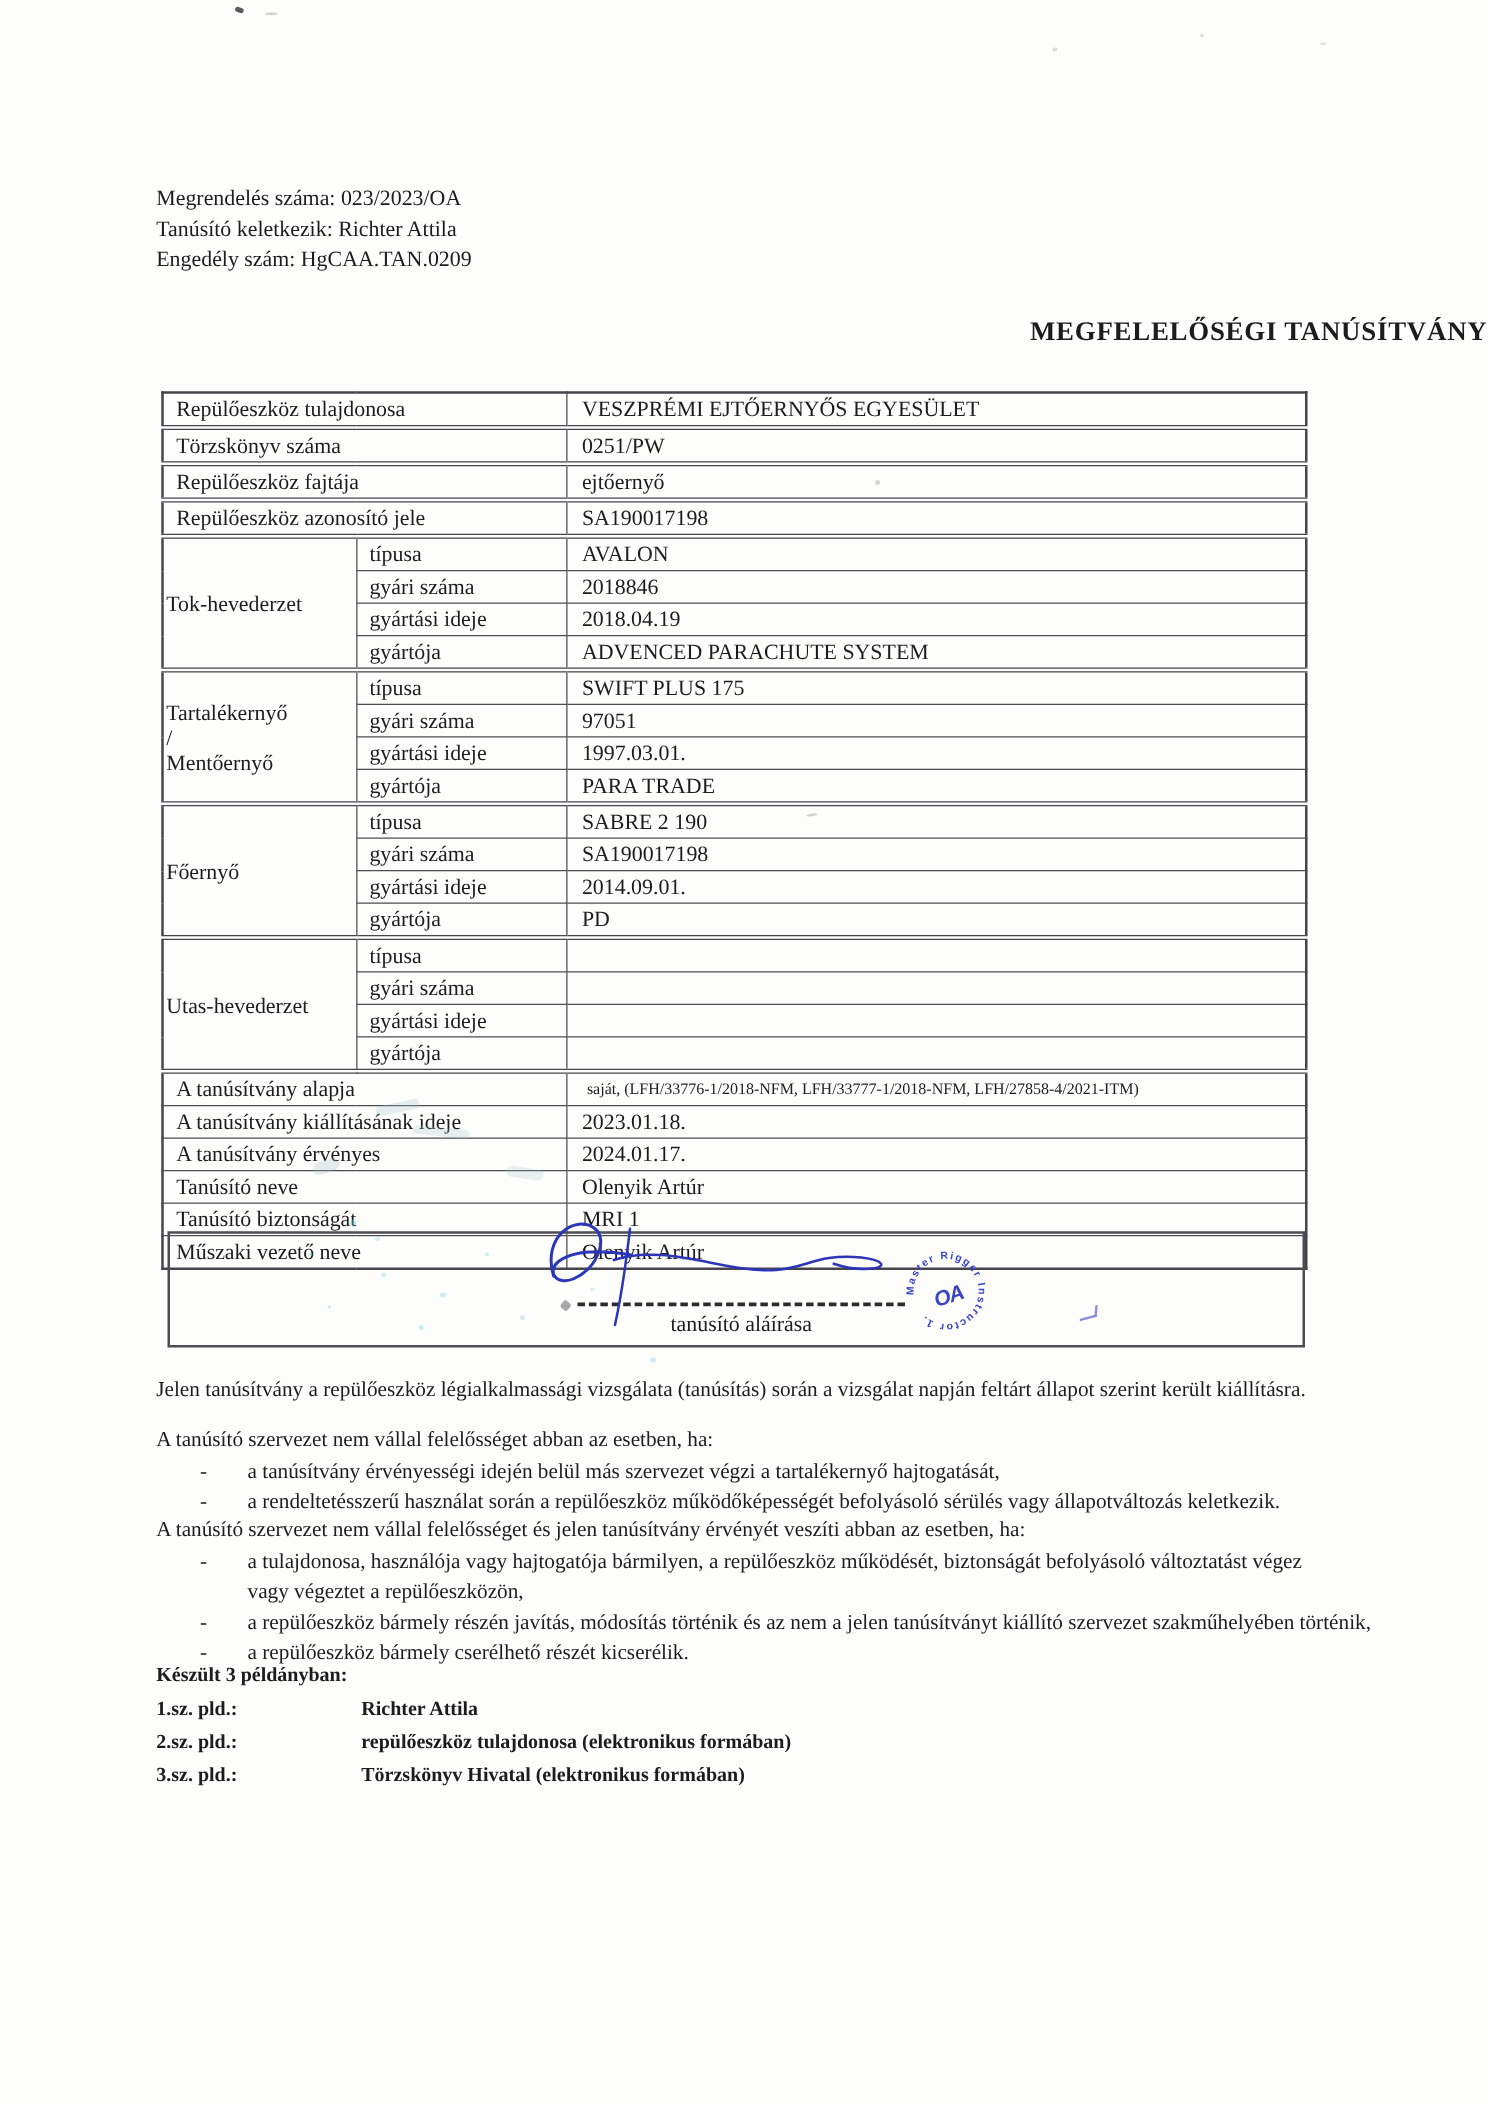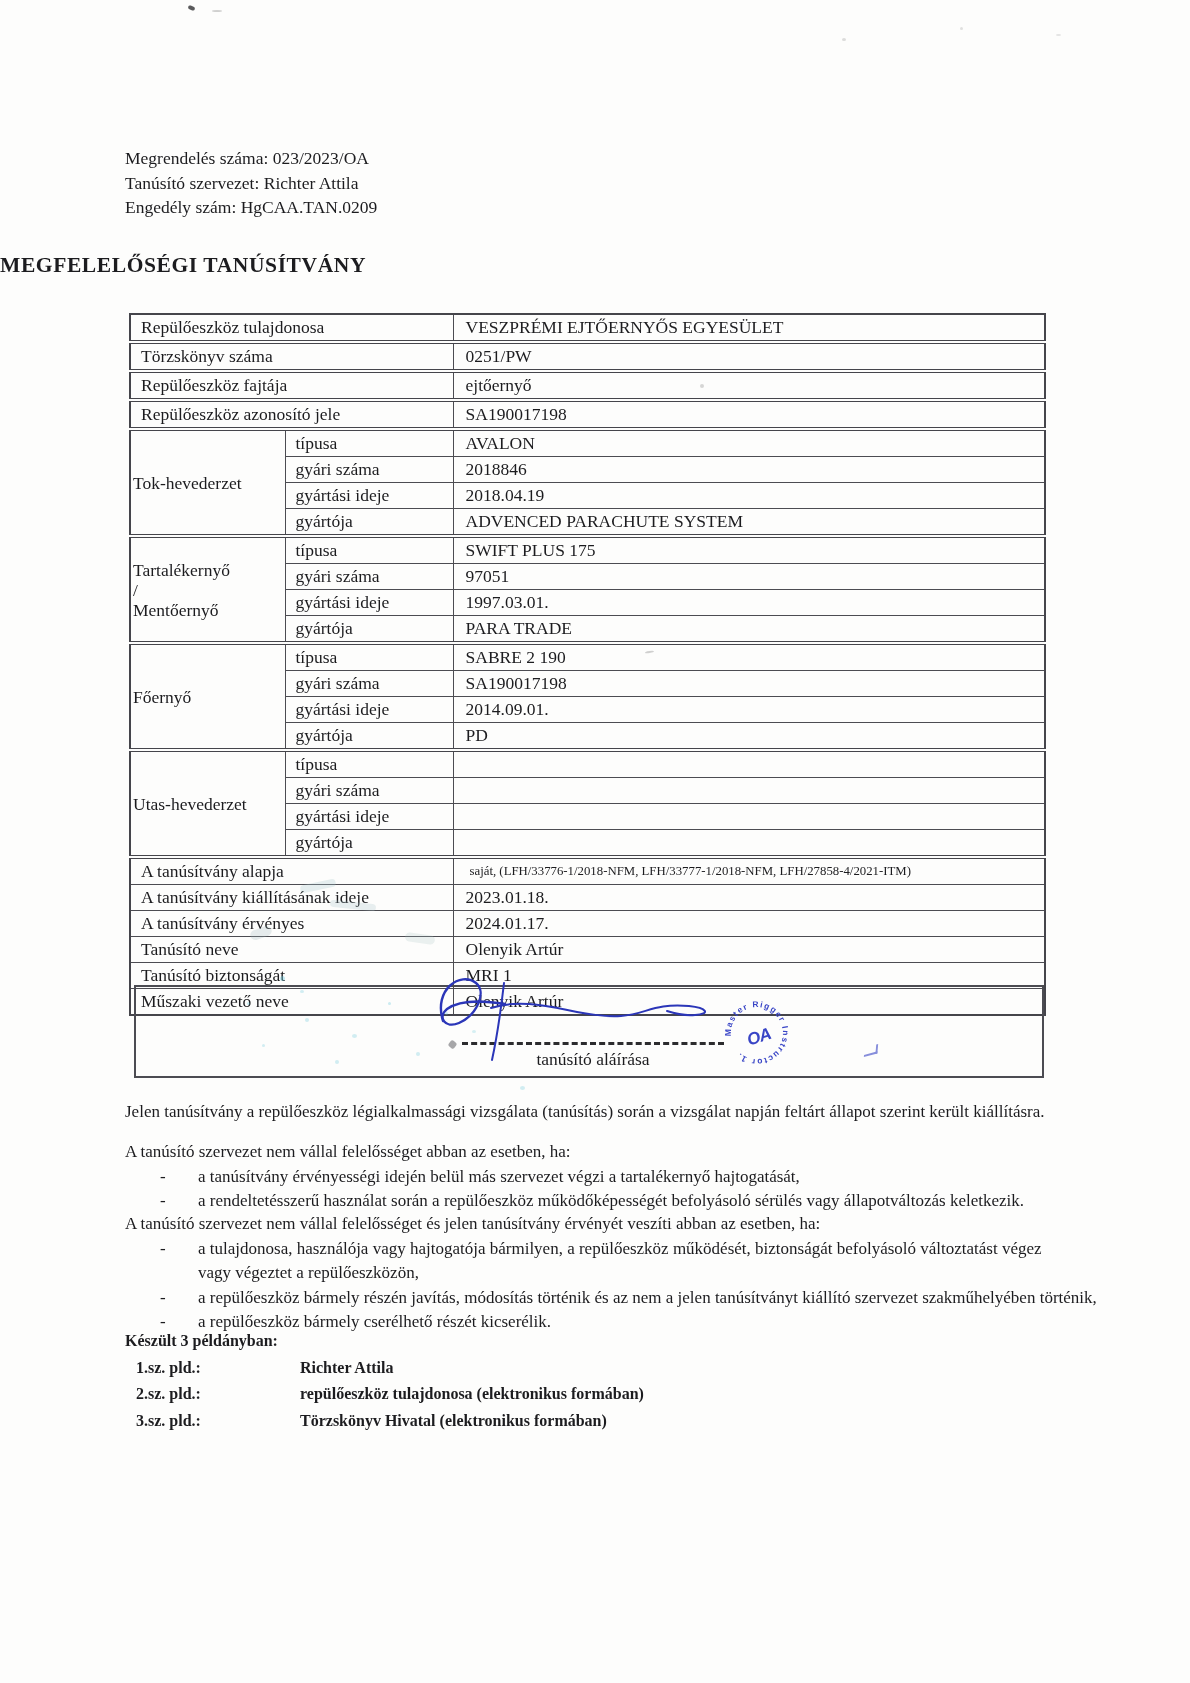--- a/index.html
+++ b/index.html
@@ -5,21 +5,21 @@
   html,body{margin:0;padding:0;}
   body{
     width:1190px;height:1683px;position:relative;overflow:hidden;
     background:#fdfdfc;color:#1c1c1f;
     font-family:"Liberation Serif", serif;
   }
   .abs{position:absolute;}
   
   .hdr{left:125px;top:146px;font-size:17.5px;line-height:24.6px;}
   
-  .title{left:0;right:12px;top:253px;text-align:left;font-weight:bold;
+  .title{left:0;right:0;top:253px;text-align:right;font-weight:bold;
          font-size:21.5px;letter-spacing:.6px;}
   
   table.cert{border-collapse:collapse;table-layout:fixed;
     position:absolute;left:129px;top:313px;width:915px;}
   table.cert td{
     border:1px solid #4c4c52;height:25px;font-size:17.5px;
     padding:0 4px 0 10px;vertical-align:middle;overflow:hidden;white-space:nowrap;
   }
   table.cert{border:2px solid #45454b;}
   table.cert td.val{padding-left:12px;}
@@ -37,32 +37,32 @@
   .p1{top:1100px;white-space:nowrap;}
   .p2{top:1140px;}
   .p3{top:1212px;}
   .li{display:flex;margin-left:35px;}
   .li .mk{width:38px;flex:0 0 38px;}
   .li .tx{flex:1;}
   .nowrap{white-space:nowrap;}
   
   .copies{left:125px;top:1328px;font-size:16px;line-height:26.6px;font-weight:bold;}
   .crow{display:flex;}
-  .crow .num{width:164px;flex:0 0 164px;margin-left:11px;}
+  .crow .num{width:164px;flex:0 0 164px;}
   
   .speck{position:absolute;border-radius:50%;}
   .ink{stroke:#2b36b8;fill:none;stroke-linecap:round;stroke-linejoin:round;}
   .stamp-text{font-family:"Liberation Sans", sans-serif;font-weight:bold;fill:#3945c6;}
 </style>
 </head>
 <body>
 
 <div class="abs hdr">
   <div>Megrendelés száma: 023/2023/OA</div>
-  <div>Tanúsító szervezet: Richter Attila</div>
+  <div>Tanúsító keletkezik: Richter Attila</div>
   <div>Engedély szám: HgCAA.TAN.0209</div>
 </div>
 
 <div class="abs title">MEGFELELŐSÉGI TANÚSÍTVÁNY</div>
 
 <table class="cert">
   <colgroup>
       <col style="width:155px">
       <col style="width:168px">
       <col style="width:592px">

